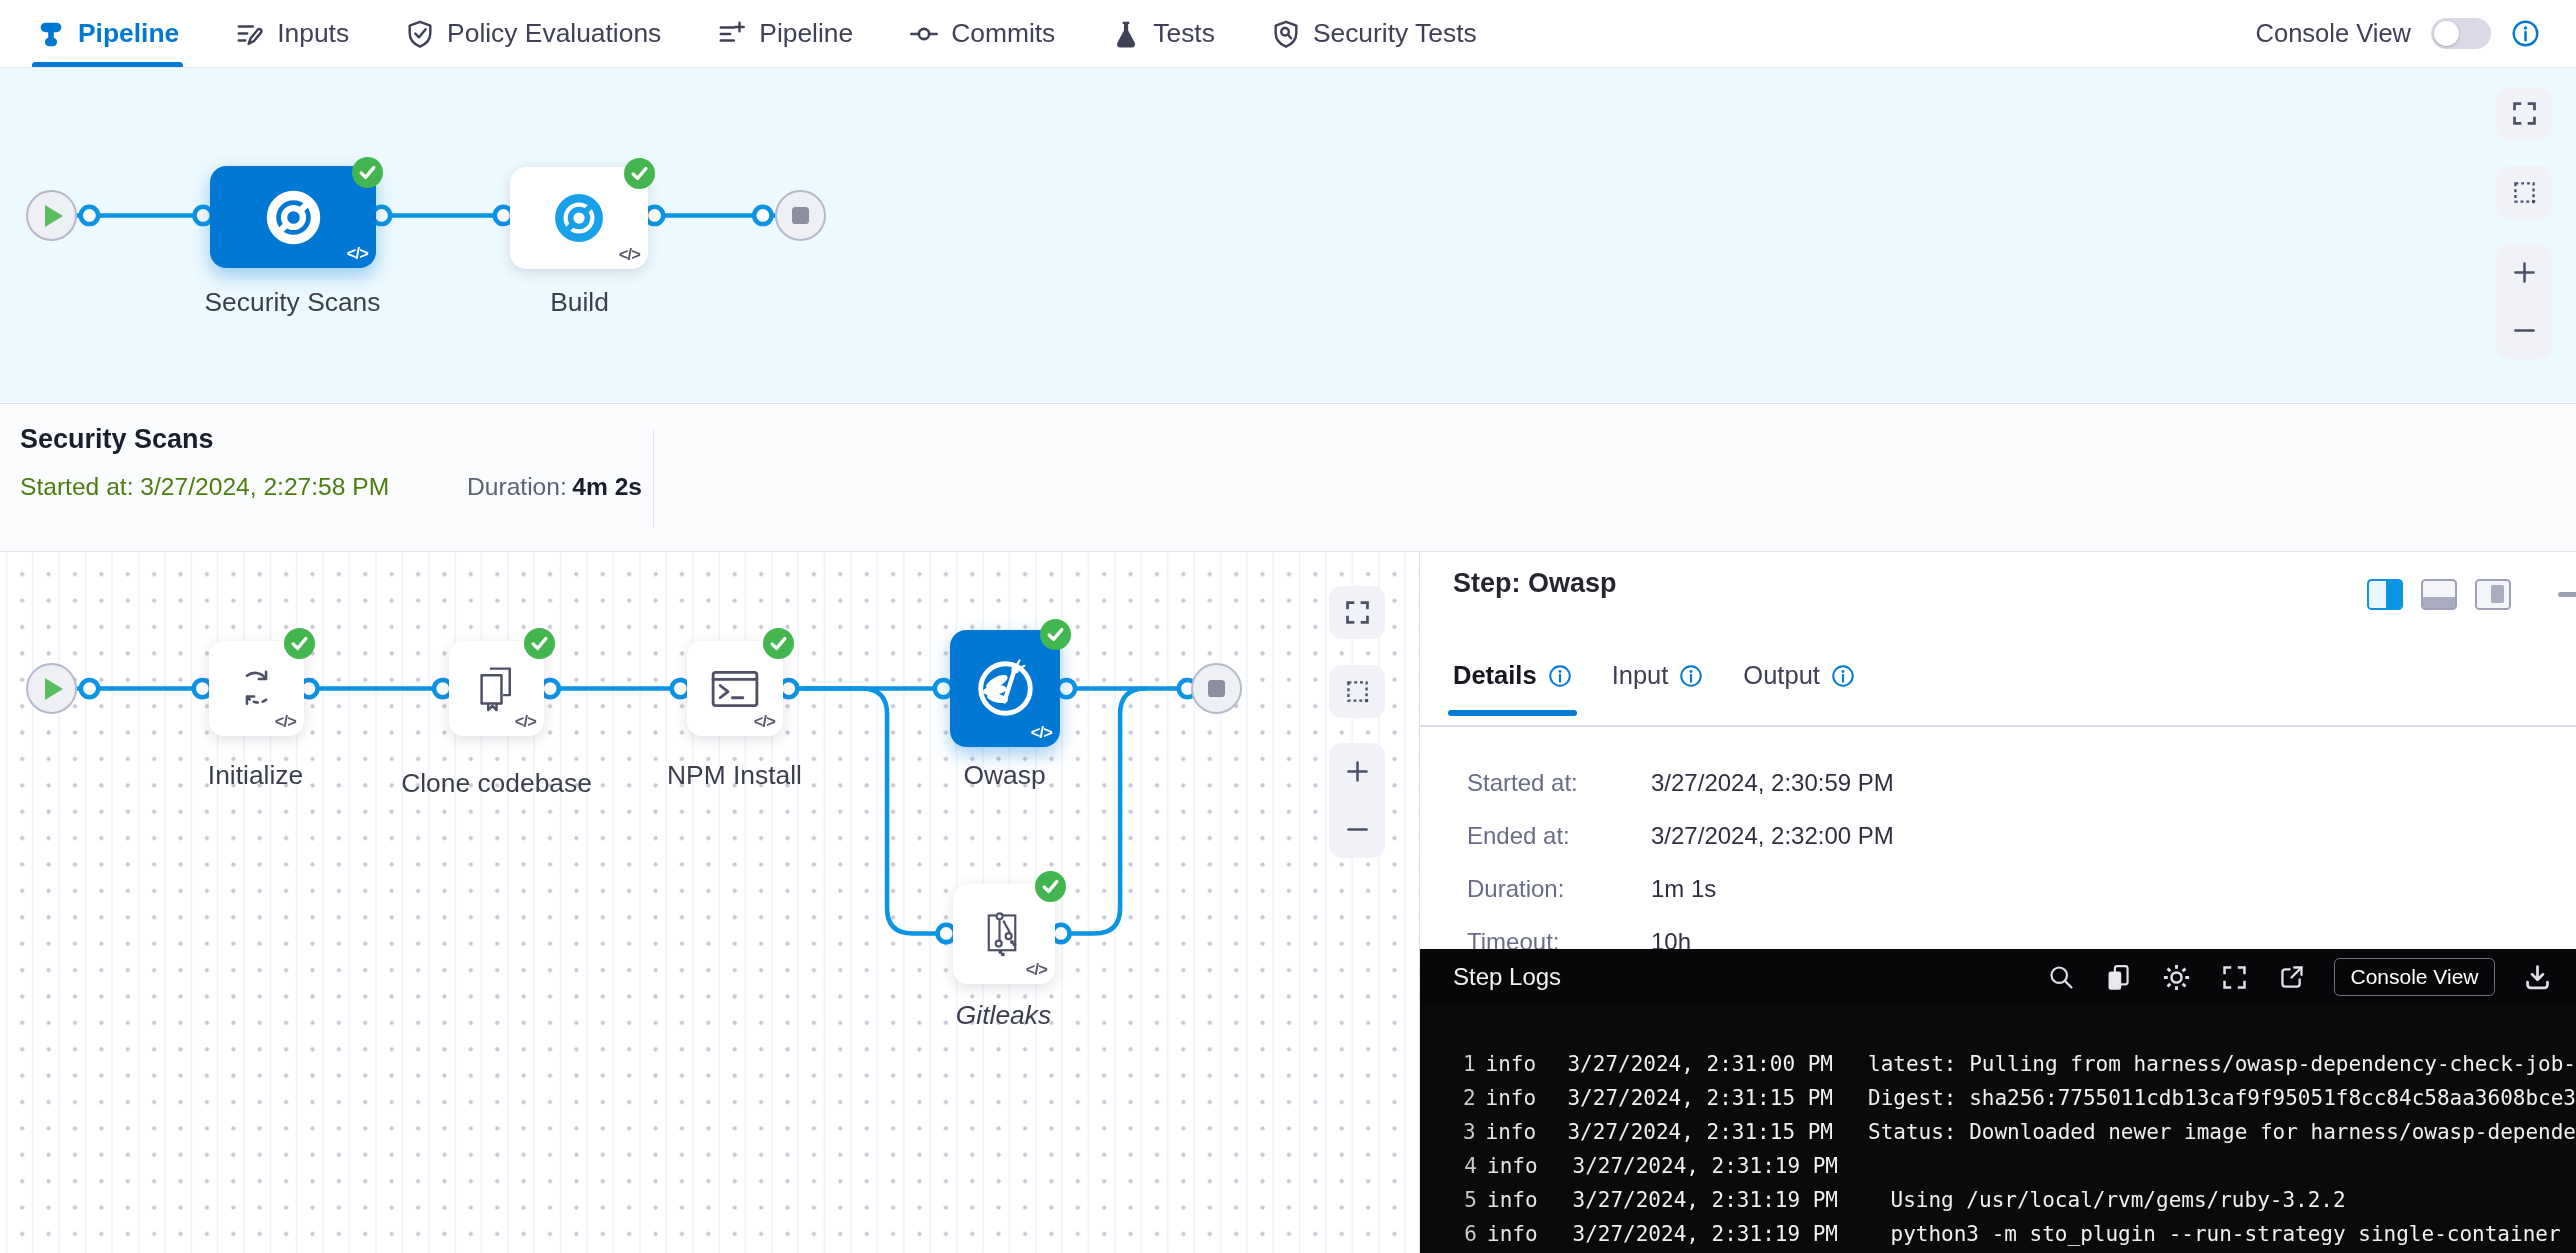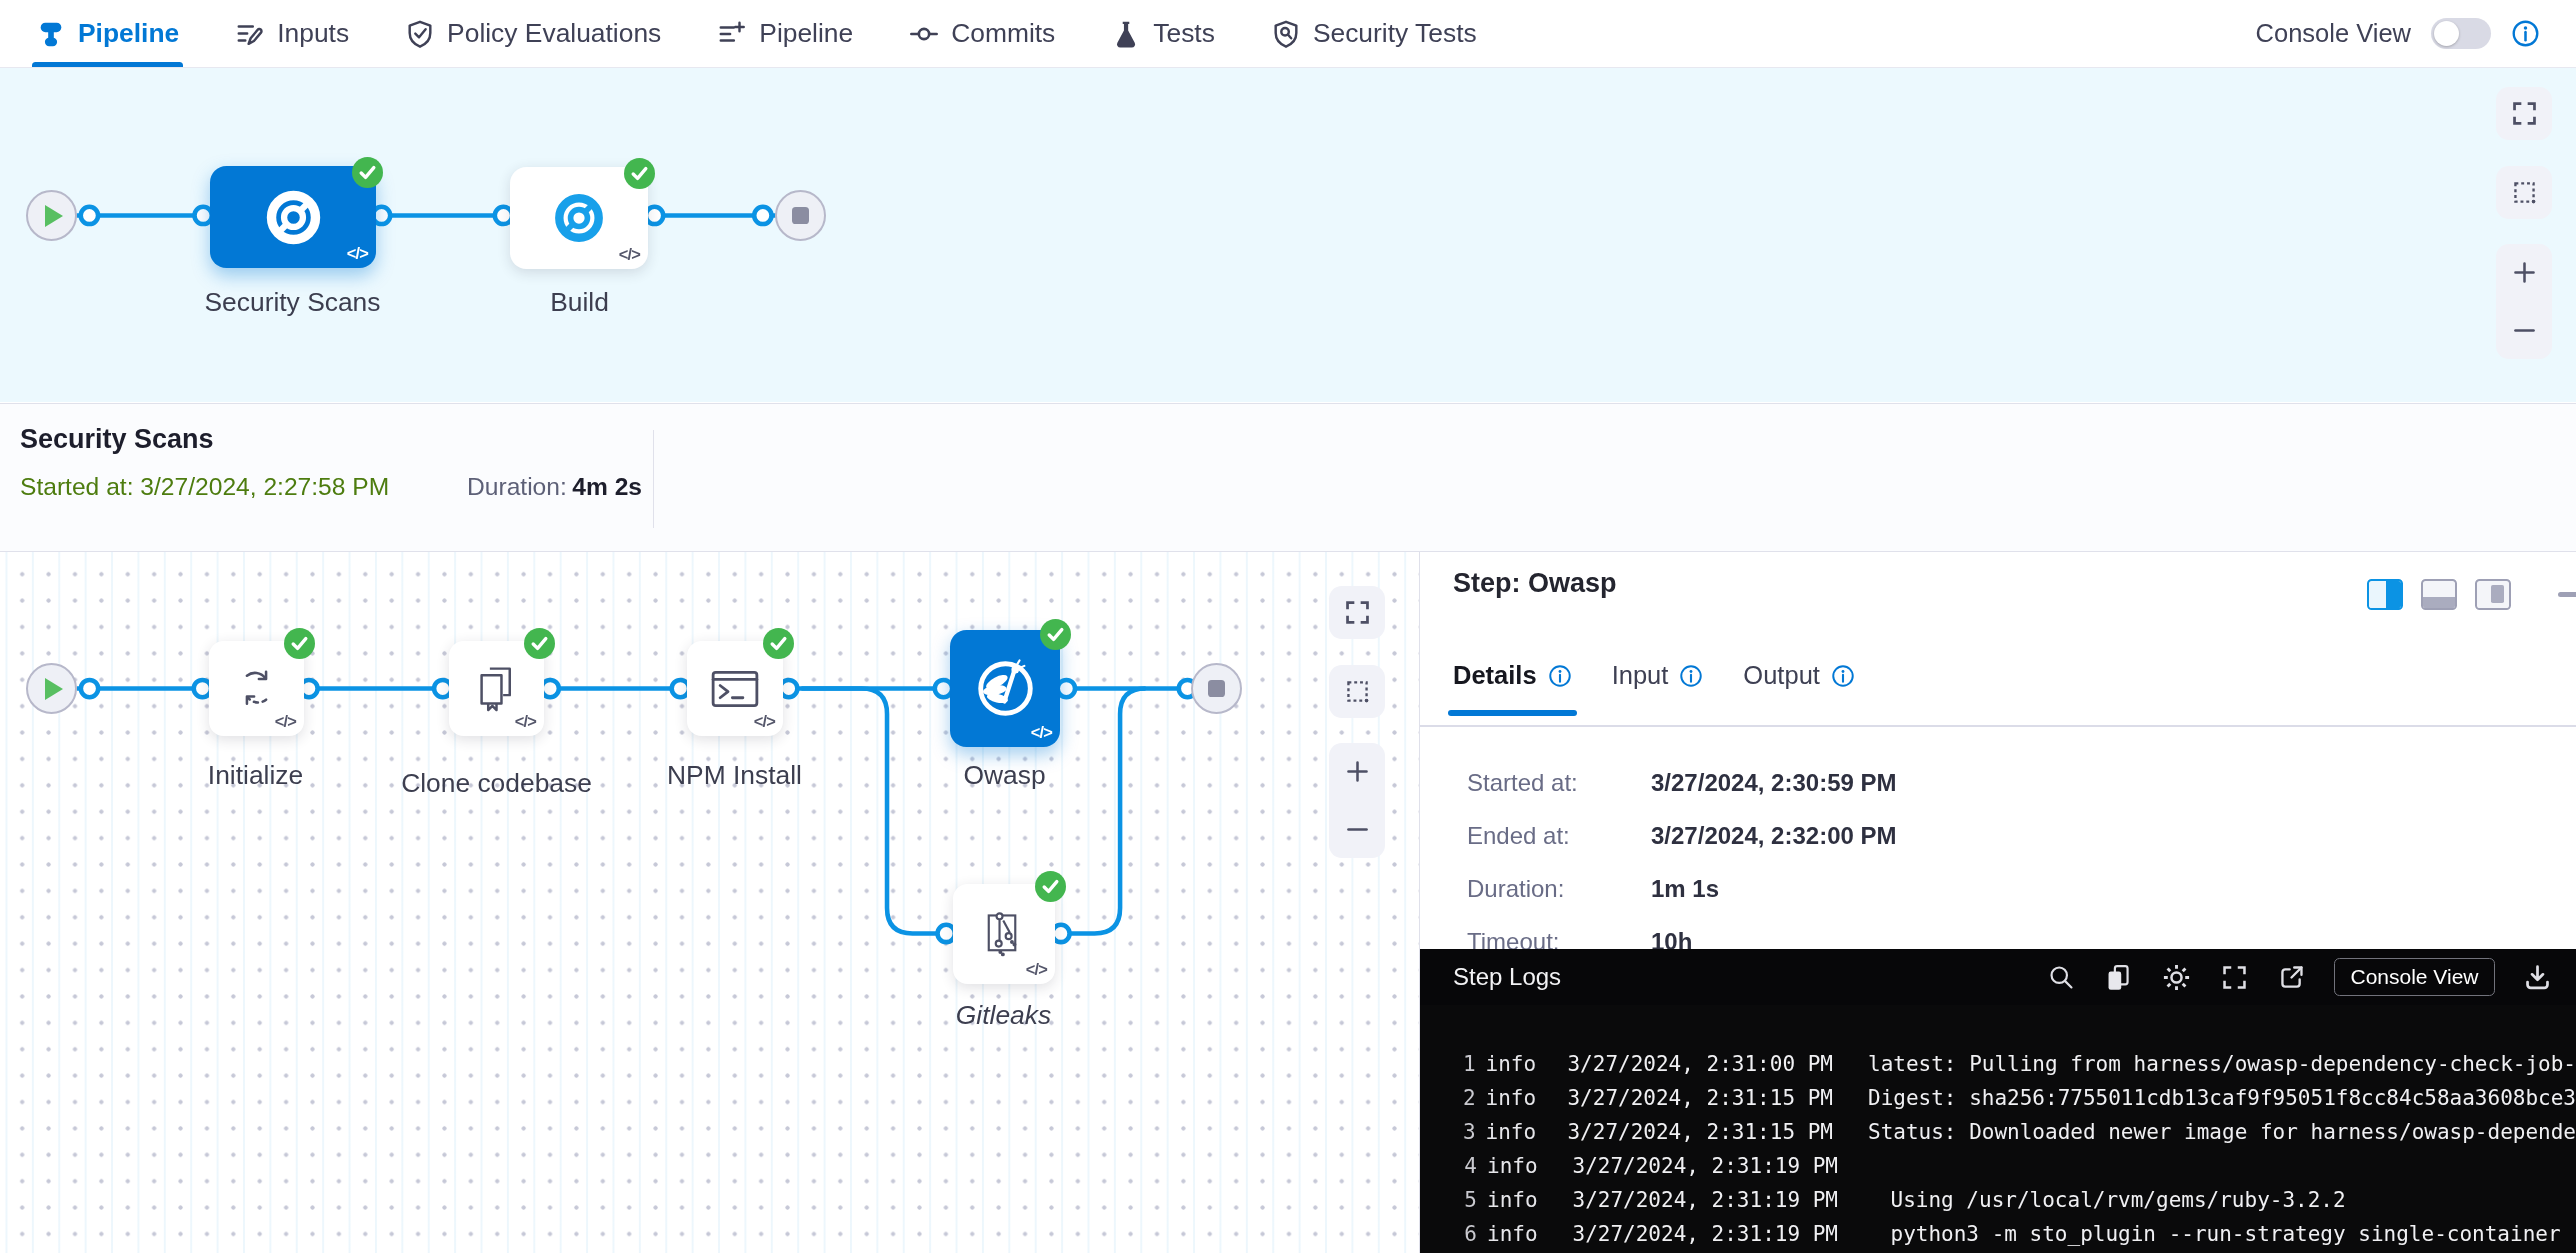--- a/index.html
+++ b/index.html
@@ -77,21 +77,21 @@
   .tabs { position:absolute; left:33px; top:109px; display:flex; gap:40px; }
   .tab { position:relative; display:flex; align-items:center; gap:11px; font-size:25.5px; color:#3e4053;
          padding-bottom:25.5px; cursor:pointer; }
   .tab.active { color:#16171f; font-weight:700; }
   .tab.active::after { content:''; position:absolute; left:-5.5px; right:-5.5px; bottom:0; height:5.5px;
          background:#0278d5; border-radius:3.6px; }
   .tabrow-border { position:absolute; left:0; right:0; top:173px; height:1.8px; background:#dbdce8; }
 
   .kv { position:absolute; left:47px; top:204px; display:grid; grid-template-columns:184px auto; }
   .kv .k { font-size:24px; color:#696c86; height:53px; display:flex; align-items:center; }
-  .kv .v { font-size:24px; color:#2e3040; font-weight:700; height:53px; display:flex; align-items:center; }
+  .kv .v { font-size:24px; color:#2e3040; font-weight:400; height:53px; display:flex; align-items:center; }
 
   
   .steplogs { position:absolute; left:0; right:0; top:397px; bottom:0; background:#0a0a0b; }
   .sl-header { height:56px; background:#070709; display:flex; align-items:center; padding:0 24px 0 33px; }
   .sl-title { font-size:24px; color:#f2f2f4; }
   .sl-icons { margin-left:auto; display:flex; align-items:center; gap:28px; }
   .sl-icons .icbtn { display:flex; align-items:center; justify-content:center; cursor:pointer; }
   .cv-btn { border:1.8px solid #72737c; border-radius:5.5px; color:#fff; font-size:21px; padding:6.4px 15.5px;
             cursor:pointer; white-space:nowrap; }
   .sl-body { padding:42px 0 0 33px; overflow:hidden; height:248px;

